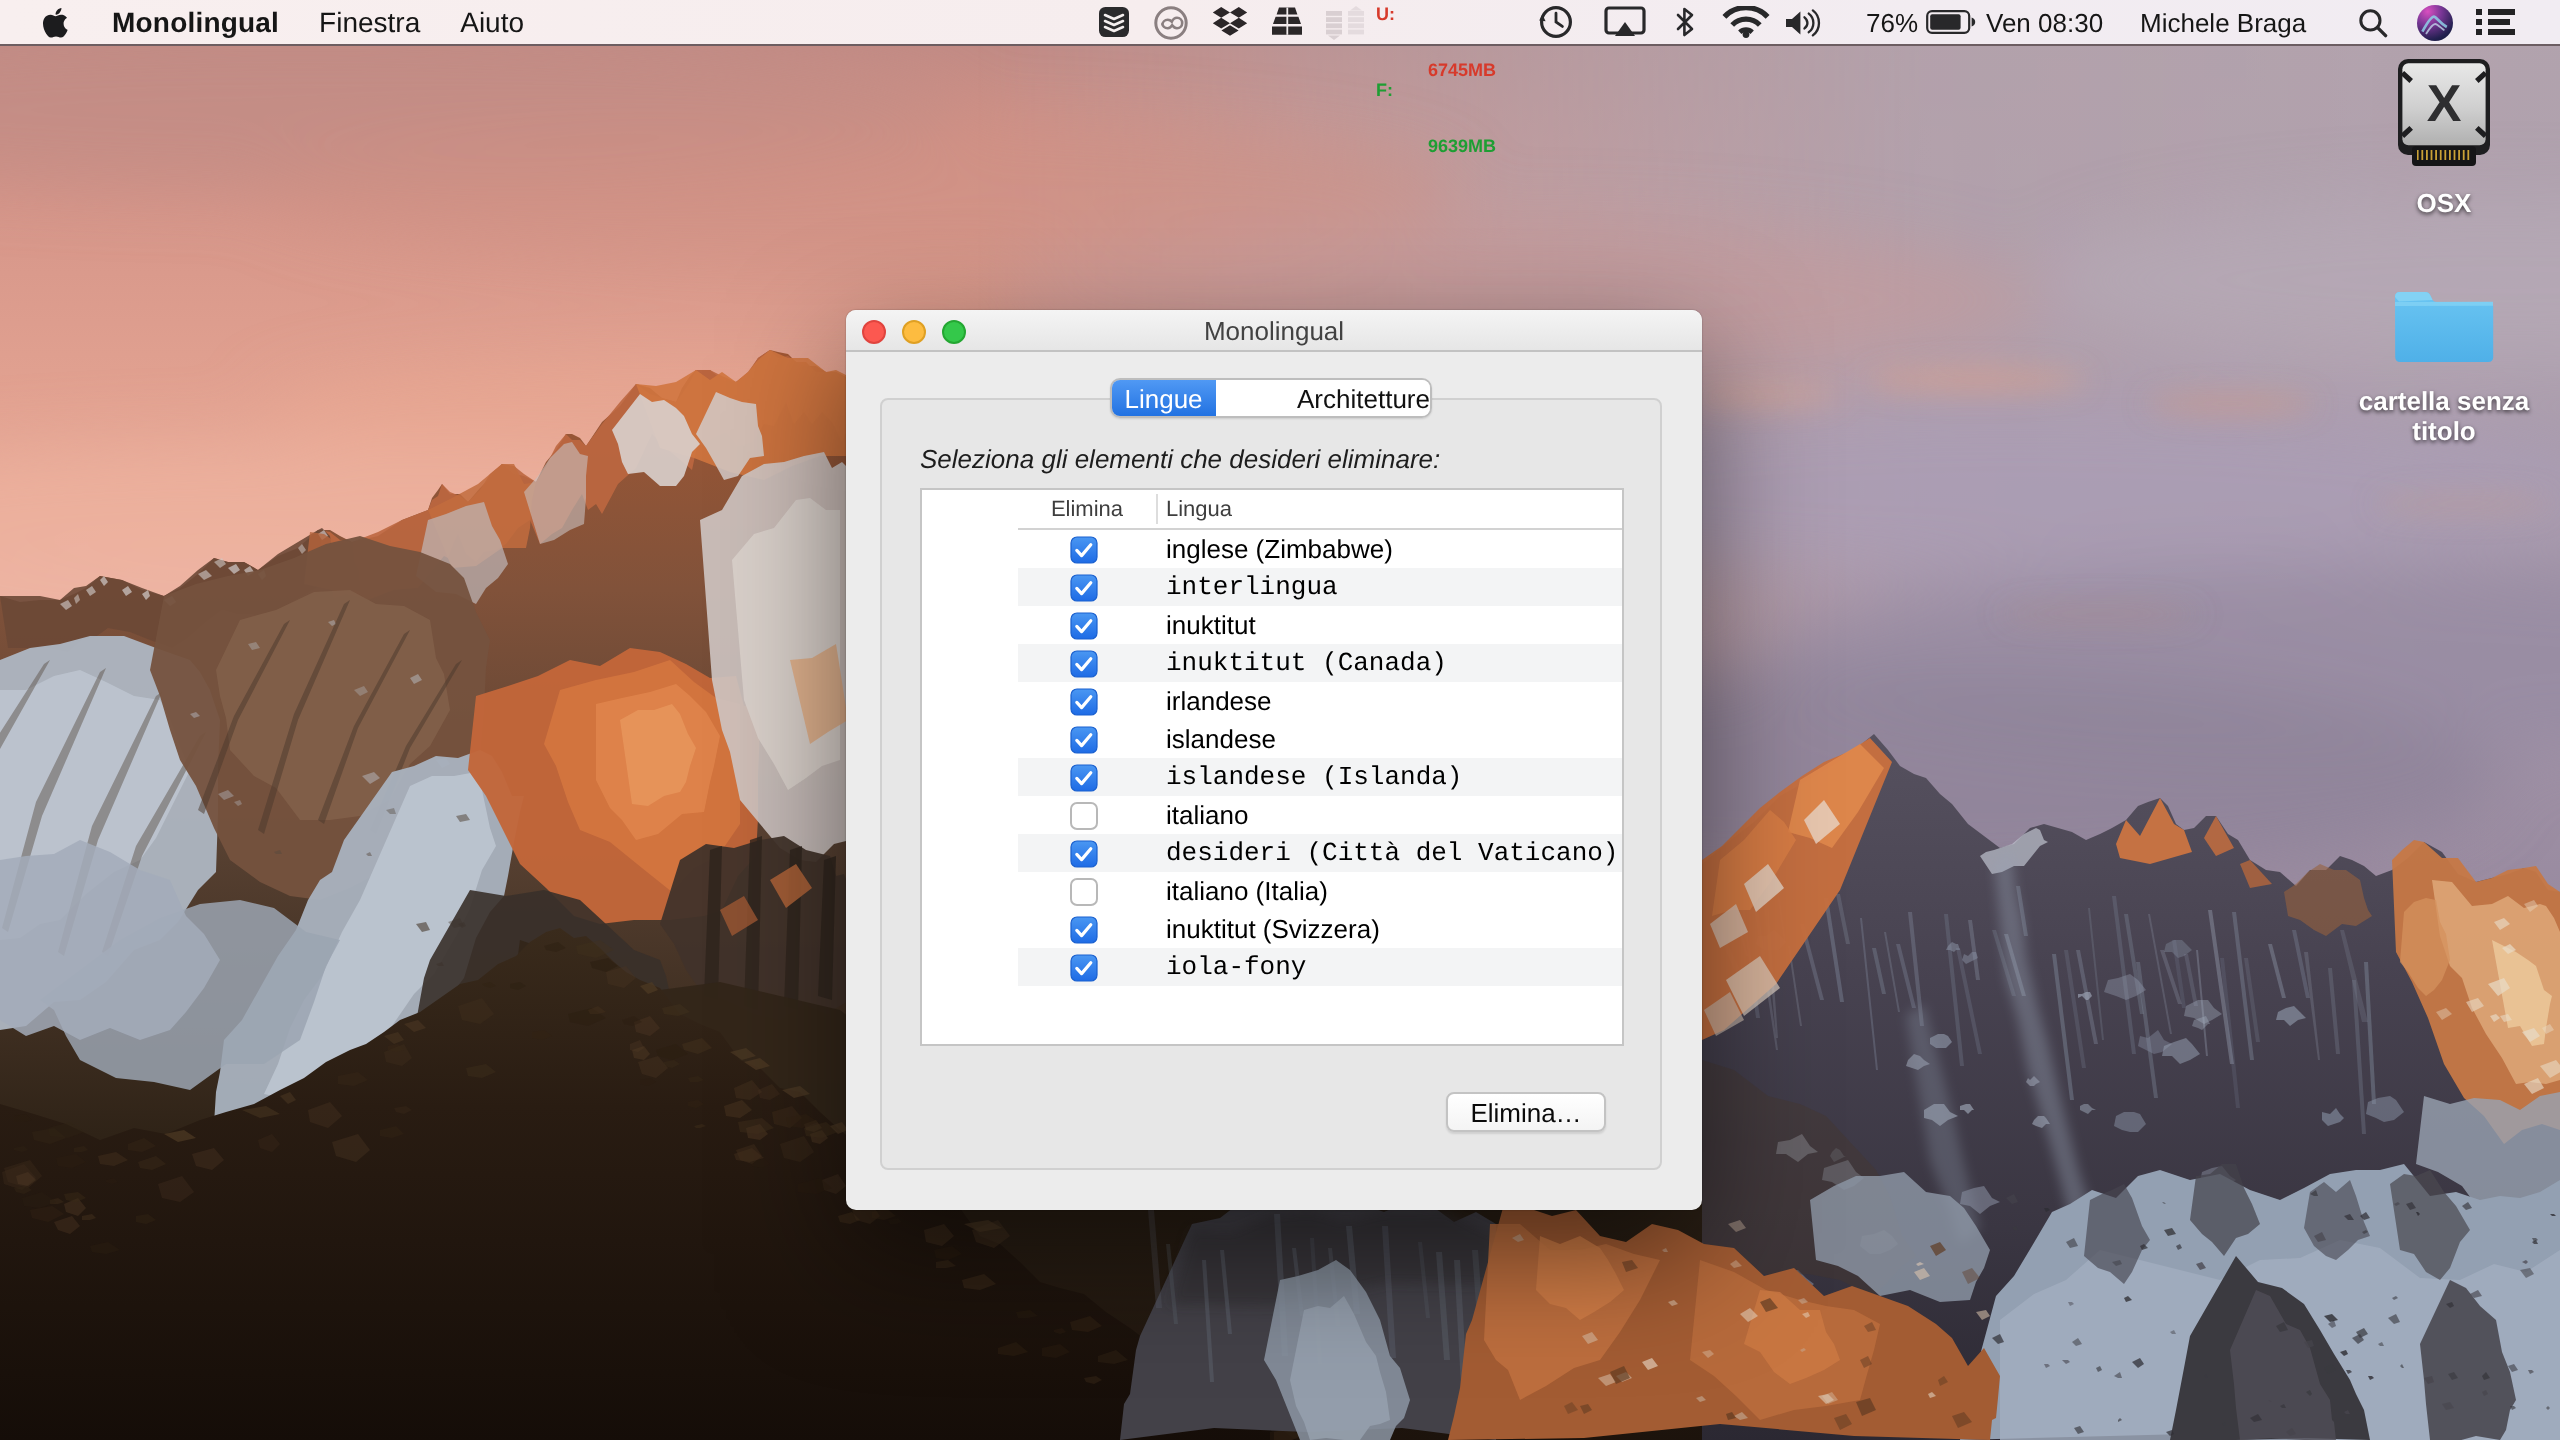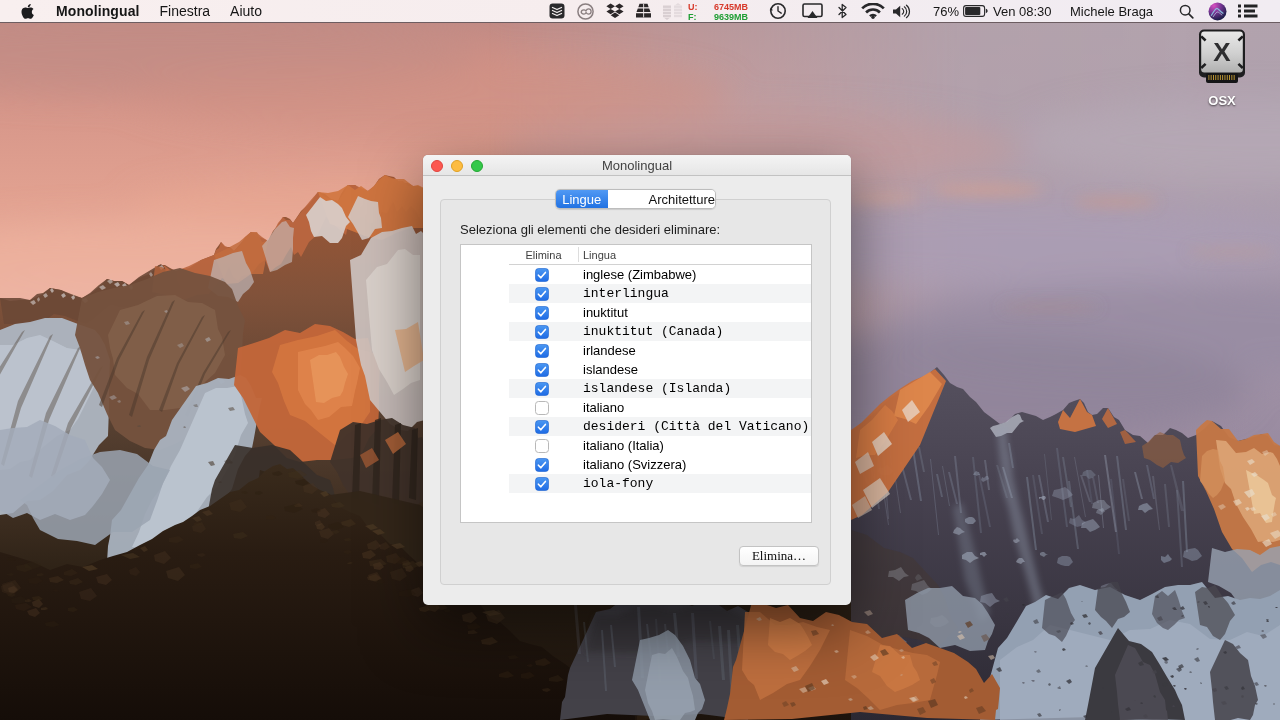--- a/index.html
+++ b/index.html
@@ -10,21 +10,21 @@
 .menubar { position:absolute; left:0; top:0; width:1280px; height:23px; z-index:30;
   background:linear-gradient(90deg, #f8efef 0%, #f6edee 45%, #f2ecf1 75%, #f1ecf2 100%);
   border-bottom:1px solid rgba(55,38,42,0.72);
   display:flex; align-items:center; font-size:14px; color:#161616; }
 .menubar .apple { margin-left:21px; display:flex; align-items:center; }
 .menubar .mname { font-weight:bold; margin-left:22px; letter-spacing:0.1px; }
 .menubar .mitem { margin-left:20px; }
 .mi { position:absolute; top:0; height:22px; display:flex; align-items:center; }
 .mem { position:absolute; font-size:9px; line-height:8.5px; font-weight:bold; top:3px; width:60px; }
 .mem .u { color:#d73a2b; } .mem .f { color:#1e9e33; }
-.mem .lbl { float:left; } .mem .num { float:right; }
+.mem .lbl { float:left; } .mem .num { float:right;margin-top:28px; }
 .mtxt { position:absolute; top:0; height:22px; display:flex; align-items:center; font-size:13px; color:#161616; }
 </style></head>
 <body>
 <div class="stage">
 <svg class="wp" width="1280" height="720" viewBox="0 0 1280 720" preserveAspectRatio="none">
 <defs>
 <linearGradient id="skyL" x1="0" y1="0" x2="0" y2="1">
  <stop offset="0" stop-color="#bb8884"></stop>
  <stop offset="0.10" stop-color="#d29287"></stop>
  <stop offset="0.28" stop-color="#e2a291"></stop>
@@ -700,41 +700,55 @@
           <line x1="25.8" y1="46" x2="25.8" y2="51"></line>
           <line x1="28.1" y1="46" x2="28.1" y2="51"></line>
           <line x1="30.4" y1="46" x2="30.4" y2="51"></line>
           <line x1="32.7" y1="46" x2="32.7" y2="51"></line>
           <line x1="35.0" y1="46" x2="35.0" y2="51"></line>
           <line x1="37.3" y1="46" x2="37.3" y2="51"></line>
         </g>
 </svg>
   <div style="color:#fff;font-size:13px;font-weight:bold;margin-top:5px;text-shadow:0 1px 2px rgba(0,0,0,0.65)">OSX</div>
 </div>
+<div class="dicon" style="position:absolute;left:1176px;top:141px;width:92px;text-align:center;z-index:5">
+  <svg width="52" height="41" viewBox="0 0 52 41">
+<defs>
+          <linearGradient id="fg1" x1="0" y1="0" x2="0" y2="1">
+            <stop offset="0" stop-color="#6ac5f2"></stop>
+            <stop offset="1" stop-color="#4fb0e8"></stop>
+          </linearGradient>
+        </defs>
+<path d="M1.5 7.5 q0-2.5 2.5-2.5 l12.5 0 q1.8 0 2.6 1.6 l1.2 2.4 q0.6 1 1.8 1 l26 0 q2.5 0 2.5 2.5 l0 25 q0 2.5-2.5 2.5 l-44 0 q-2.5 0-2.5-2.5 z" fill="url(#fg1)"></path>
+<path d="M1.5 7.5 q0-2.5 2.5-2.5 l12.5 0 q1.8 0 2.6 1.6 l1.2 2.4 -16.8 0.8 z" fill="#83d2f4"></path>
+<path d="M1.5 10 l49-0.1 0 2 -49 0.1z" fill="#7fd0f4" opacity="0.9"></path>
+</svg>
+  <div style="color:#fff;font-size:13px;font-weight:bold;margin-top:6px;line-height:15px;text-shadow:0 1px 2px rgba(0,0,0,0.65)">cartella senza titolo</div>
+</div>
 
 <div style="position:absolute;left:423px;top:155px;width:428px;height:450px;z-index:20;
   border-radius:5px; background:#ececec; box-shadow:0 22px 60px rgba(0,0,0,0.5), 0 0 1px rgba(0,0,0,0.35);">
   <div style="height:21px;border-radius:5px 5px 0 0;background:linear-gradient(#f4f4f4,#e6e6e6);
     border-bottom:1px solid #c2c2c2; position:relative; display:flex;align-items:center;justify-content:center;">
     <span style="font-size:13px;color:#424242;">Monolingual</span>
     <span class="tl" style="background:#fc5850;border-color:#e0443e;left:8px"></span>
     <span class="tl" style="background:#fdbc40;border-color:#dfa023;left:28px"></span>
     <span class="tl" style="background:#34c84a;border-color:#24a732;left:48px"></span>
   </div>
 
   <div style="position:absolute;left:17px;top:44px;width:391px;height:386px;background:#e7e7e7;
     border:1px solid #d0d0d0;border-radius:4px;"></div>
 
   <div style="position:absolute;left:132px;top:34px;width:161px;height:20px;display:flex;
     border-radius:5px;overflow:hidden;border:1px solid #bdbdbd; box-shadow:0 0.5px 1px rgba(0,0,0,0.12);">
     <div style="width:64px;background:linear-gradient(#5099f4,#2272e2);color:#fff;font-size:13px;
       display:flex;align-items:center;justify-content:center;">Lingue</div>
     <div style="flex:1;background:#fff;color:#111;font-size:13px;display:flex;align-items:center;justify-content:center;padding-left:41px;">Architetture</div>
   </div>
-  <div style="position:absolute;left:37px;top:67px;font-size:13px;color:#1d1d1d;">Seleziona gli elementi che desideri eliminare:</div>
+  <div style="position:absolute;left:37px;top:67px;font-size:13px;color:#1d1d1d;font-style:italic;">Seleziona gli elementi che desideri eliminare:</div>
 
   <div style="position:absolute;left:37px;top:89px;width:352px;height:279px;background:#fff;
     border:1px solid #c5c5c5;overflow:hidden;padding-left:48px;">
     <div style="height:20px;border-bottom:1px solid #d2d2d2;position:relative;font-size:11px;color:#3e3e3e;">
       <span style="position:absolute;left:0;top:0;width:69px;height:20px;display:flex;align-items:center;justify-content:center;">Elimina</span>
       <span style="position:absolute;left:69px;top:2px;bottom:2px;width:1px;background:#ddd;"></span>
       <span style="position:absolute;left:74px;top:0;height:20px;display:flex;align-items:center;">Lingua</span>
     </div>
     <div class="row ">
           <span class="cbc">
@@ -878,42 +892,42 @@
               <defs>
                 <linearGradient id="cbg" x1="0" y1="0" x2="0" y2="1">
                   <stop offset="0" stop-color="#4a97f2"></stop>
                   <stop offset="1" stop-color="#1e6be5"></stop>
                 </linearGradient>
               </defs>
               <rect x="0.5" y="0.5" width="13" height="13" rx="3" fill="url(#cbg)" stroke="#1a60cf" stroke-width="0.6"></rect>
               <path d="M3.4 7.2l2.4 2.6 4.6-5.4" stroke="#fff" stroke-width="1.6" fill="none" stroke-linecap="round" stroke-linejoin="round"></path>
             </svg>
           </span>
-          <span class="lang">italiano (Svizzera)</span>
+          <span class="lang">inuktitut (Svizzera)</span>
         </div>
 <div class="row alt">
           <span class="cbc">
             <svg width="14" height="14" viewBox="0 0 14 14">
               <defs>
                 <linearGradient id="cbg" x1="0" y1="0" x2="0" y2="1">
                   <stop offset="0" stop-color="#4a97f2"></stop>
                   <stop offset="1" stop-color="#1e6be5"></stop>
                 </linearGradient>
               </defs>
               <rect x="0.5" y="0.5" width="13" height="13" rx="3" fill="url(#cbg)" stroke="#1a60cf" stroke-width="0.6"></rect>
               <path d="M3.4 7.2l2.4 2.6 4.6-5.4" stroke="#fff" stroke-width="1.6" fill="none" stroke-linecap="round" stroke-linejoin="round"></path>
             </svg>
           </span>
           <span class="lang">iola-fony</span>
         </div>
   </div>
 
-  <div style="position:absolute;left:316px;top:391px;width:80px;height:20px;background:linear-gradient(#fff,#f4f4f4);
+  <div style="position:absolute;left:300px;top:391px;width:80px;height:20px;background:linear-gradient(#fff,#f4f4f4);
     border:1px solid #c3c3c3;border-radius:4px;box-shadow:0 1px 1px rgba(0,0,0,0.1);
-    display:flex;align-items:center;justify-content:center;font-size:13px;color:#0a0a0a;font-family:Liberation Serif, serif;">Elimina…</div>
+    display:flex;align-items:center;justify-content:center;font-size:13px;color:#0a0a0a;">Elimina…</div>
 </div>
 <style>
 .tl { position:absolute; top:5px; width:12px; height:12px; border-radius:50%; border:0.5px solid; display:inline-block; }
 .row { height:19px; display:flex; align-items:center; font-size:13px; color:#000; background:#fff; }
 .row.alt { background:#f3f4f5;font-family:Liberation Mono, monospace; }
 .cbc { width:14px; height:14px; margin-left:26px; display:flex; }
 .lang { margin-left:34px; }
 </style>
 </div>
 

